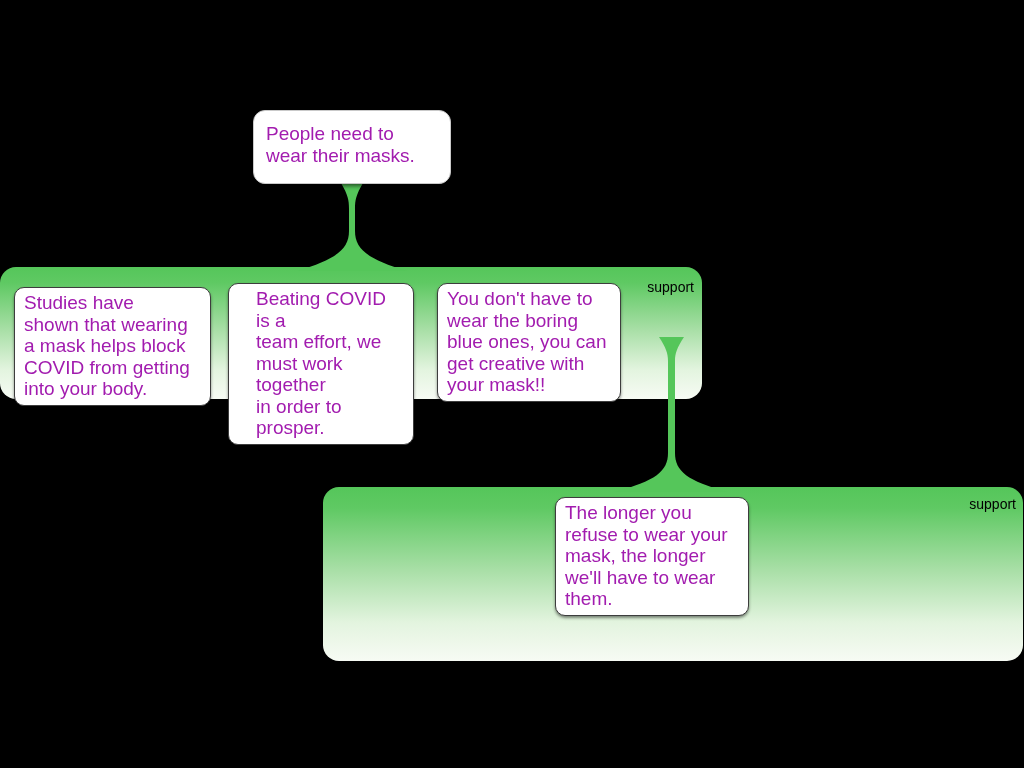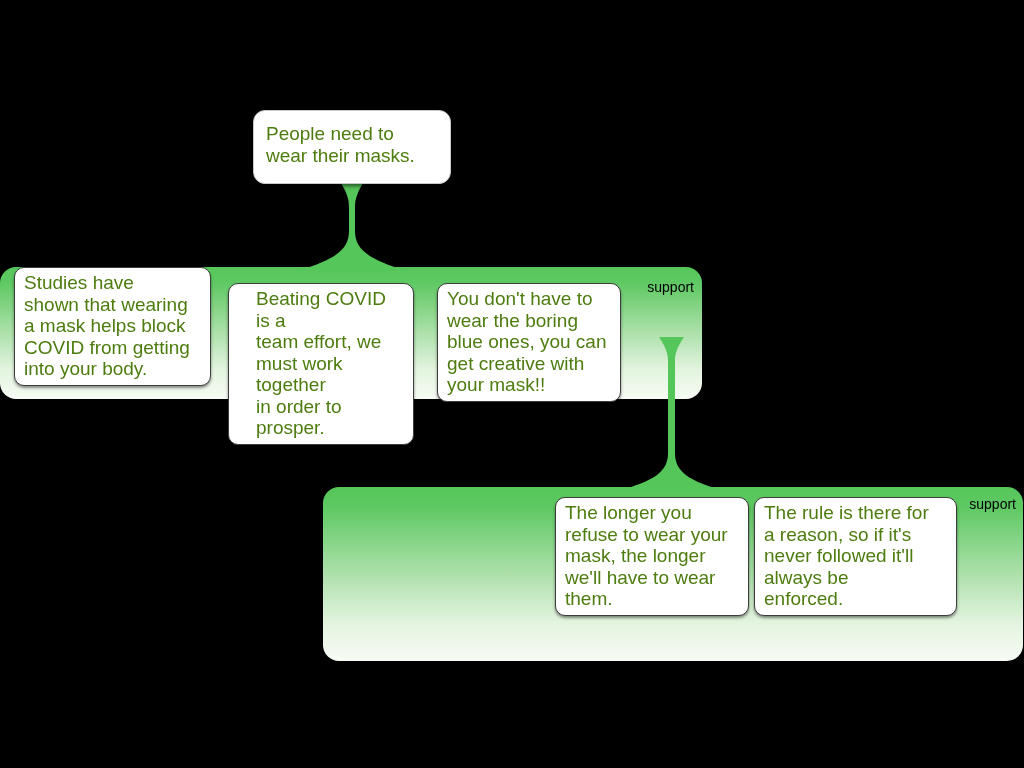--- a/index.html
+++ b/index.html
@@ -18,21 +18,21 @@
     background: #000000;
   }
   .card {
     position: absolute;
     box-sizing: border-box;
     background: #ffffff;
     border: 1px solid #3d3d3d;
     border-radius: 10px;
     box-shadow: 0 2px 3px rgba(0,0,0,0.45);
     z-index: 3;
-    color: #4d7c0f;
+    color: #a21caf;
     font-size: 19px;
     line-height: 21.5px;
   }
   .card .card-text {
     white-space: pre-line;
     padding: 4px 9px 5px 9px;
   }
   .root-card {
     border: 1px solid #c9c9c9;
     border-radius: 12px;
@@ -71,21 +71,21 @@
 wear their masks.</div>
   </div>
 
   <svg class="connector" style="left:295px; top:183px;" width="114" height="88" viewBox="0 0 114 88">
     <path d="M46,0 C53,12 54,17 54,26 L54,48 C54,66 42,76 2,88 L112,88 C72,76 60,66 60,48 L60,26 C60,17 61,12 68,0 Z" fill="#55c65a"></path>
   </svg>
 
   <div class="group" style="left:0px; top:267px; width:702px; height:132px;">
     <span class="group-label" style="right:8px; top:13px;">support</span>
 
-    <div class="card" style="left:14px; top:0; width:197px;">
+    <div class="card" style="left:14px; top:20px; width:197px;">
       <div class="card-text">Studies have
 shown that wearing
 a mask helps block
 COVID from getting
 into your body.</div>
     </div>
 
     <div class="card" style="left:228px; top:16px; width:186px;padding-left:18px;">
       <div class="card-text">Beating COVID is a
 team effort, we
@@ -111,22 +111,15 @@
 
 
     <div class="card" style="left:232px; top:10px; width:194px;">
       <div class="card-text">The longer you
 refuse to wear your
 mask, the longer
 we'll have to wear
 them.</div>
     </div>
 
-    <div class="card" style="left:431px; top:10px; width:203px;">
-      <div class="card-text">The rule is there for
-a reason, so if it's
-never followed it'll
-always be
-enforced.</div>
-    </div>
   </div>
 
 </div>
 
 </body></html>

